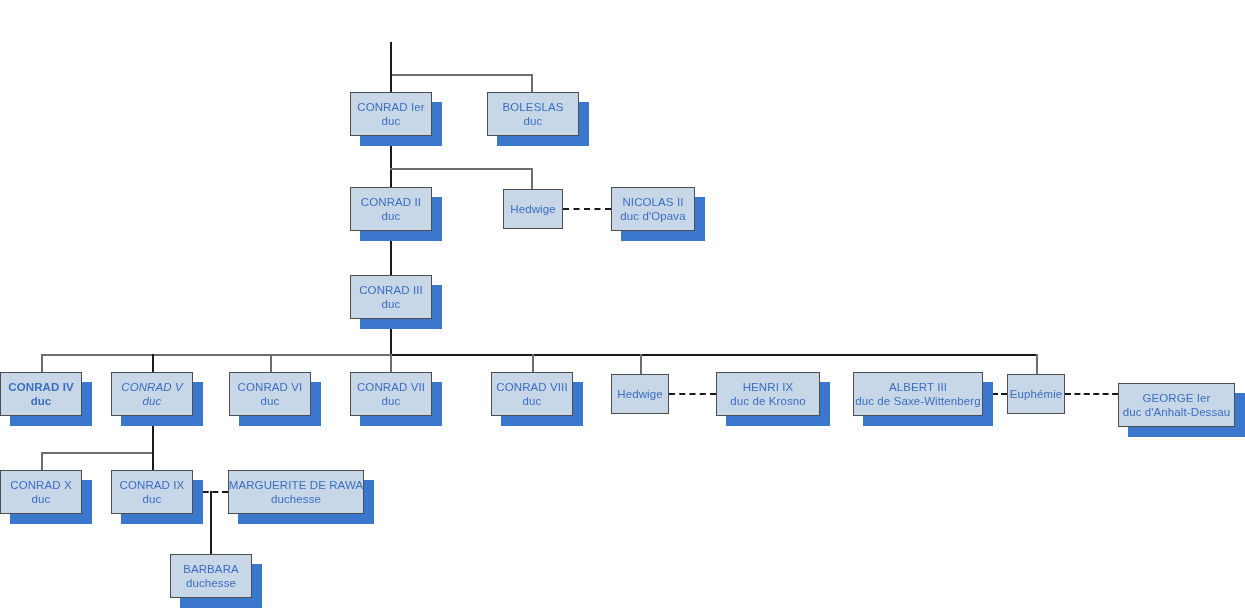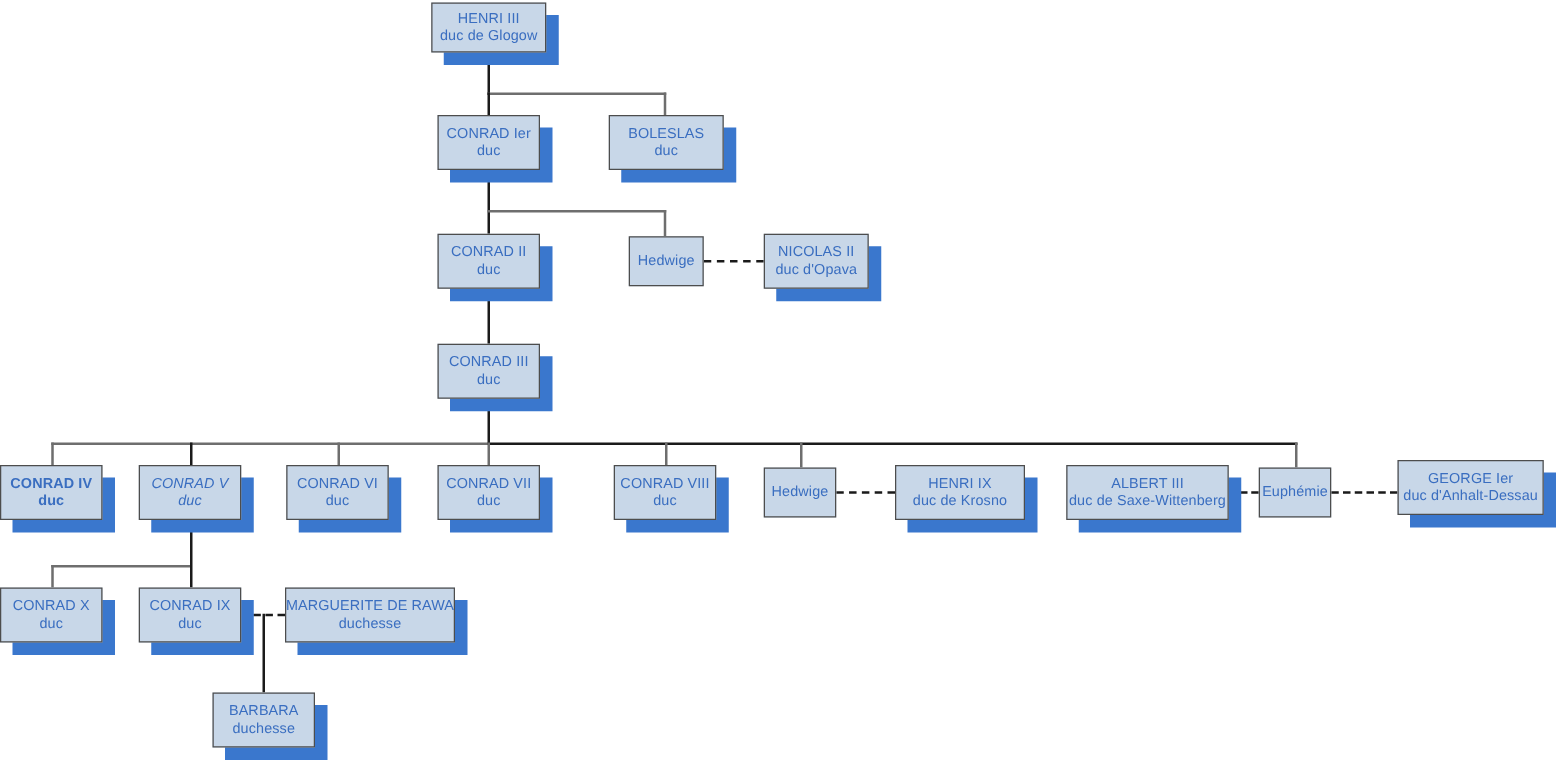--- a/index.html
+++ b/index.html
@@ -114,27 +114,20 @@
   <div class="line dashed-h" style="left:1065px; top:393px; width:53px;"></div>
 
   <div class="line v-dark" style="left:152px; top:416px; height:54px;"></div>
   <div class="line h-gray" style="left:41px; top:452px; width:111px;"></div>
   <div class="line v-gray" style="left:41px; top:452px; height:18px;"></div>
 
   <div class="line dashed-h" style="left:193px; top:491px; width:35px;"></div>
 
   <div class="line v-dark" style="left:210px; top:491px; height:63px;"></div>
 
-  <div class="node" style="left:345px; top:2px; width:92px; height:40px;">
-    <div class="shadow"></div>
-    <div class="face">
-      <span class="name">HENRI III</span>
-      <span class="title">duc de Glogow</span>
-    </div>
-  </div>
 
   <div class="node" style="left:350px; top:92px; width:82px; height:44px;">
     <div class="shadow"></div>
     <div class="face">
       <span class="name">CONRAD Ier</span>
       <span class="title">duc</span>
     </div>
   </div>
   <div class="node" style="left:487px; top:92px; width:92px; height:44px;">
     <div class="shadow"></div>
@@ -227,21 +220,21 @@
       <span class="name">ALBERT III</span>
       <span class="title">duc de Saxe-Wittenberg</span>
     </div>
   </div>
   <div class="node noshadow single" style="left:1007px; top:374px; width:58px; height:40px;">
 
     <div class="face">
       <span class="name">Euphémie</span>
     </div>
   </div>
-  <div class="node" style="left:1118px; top:368px; width:117px; height:44px;">
+  <div class="node" style="left:1118px; top:383px; width:117px; height:44px;">
     <div class="shadow"></div>
     <div class="face">
       <span class="name">GEORGE Ier</span>
       <span class="title">duc d'Anhalt-Dessau</span>
     </div>
   </div>
 
   <div class="node" style="left:0px; top:470px; width:82px; height:44px;">
     <div class="shadow"></div>
     <div class="face">

